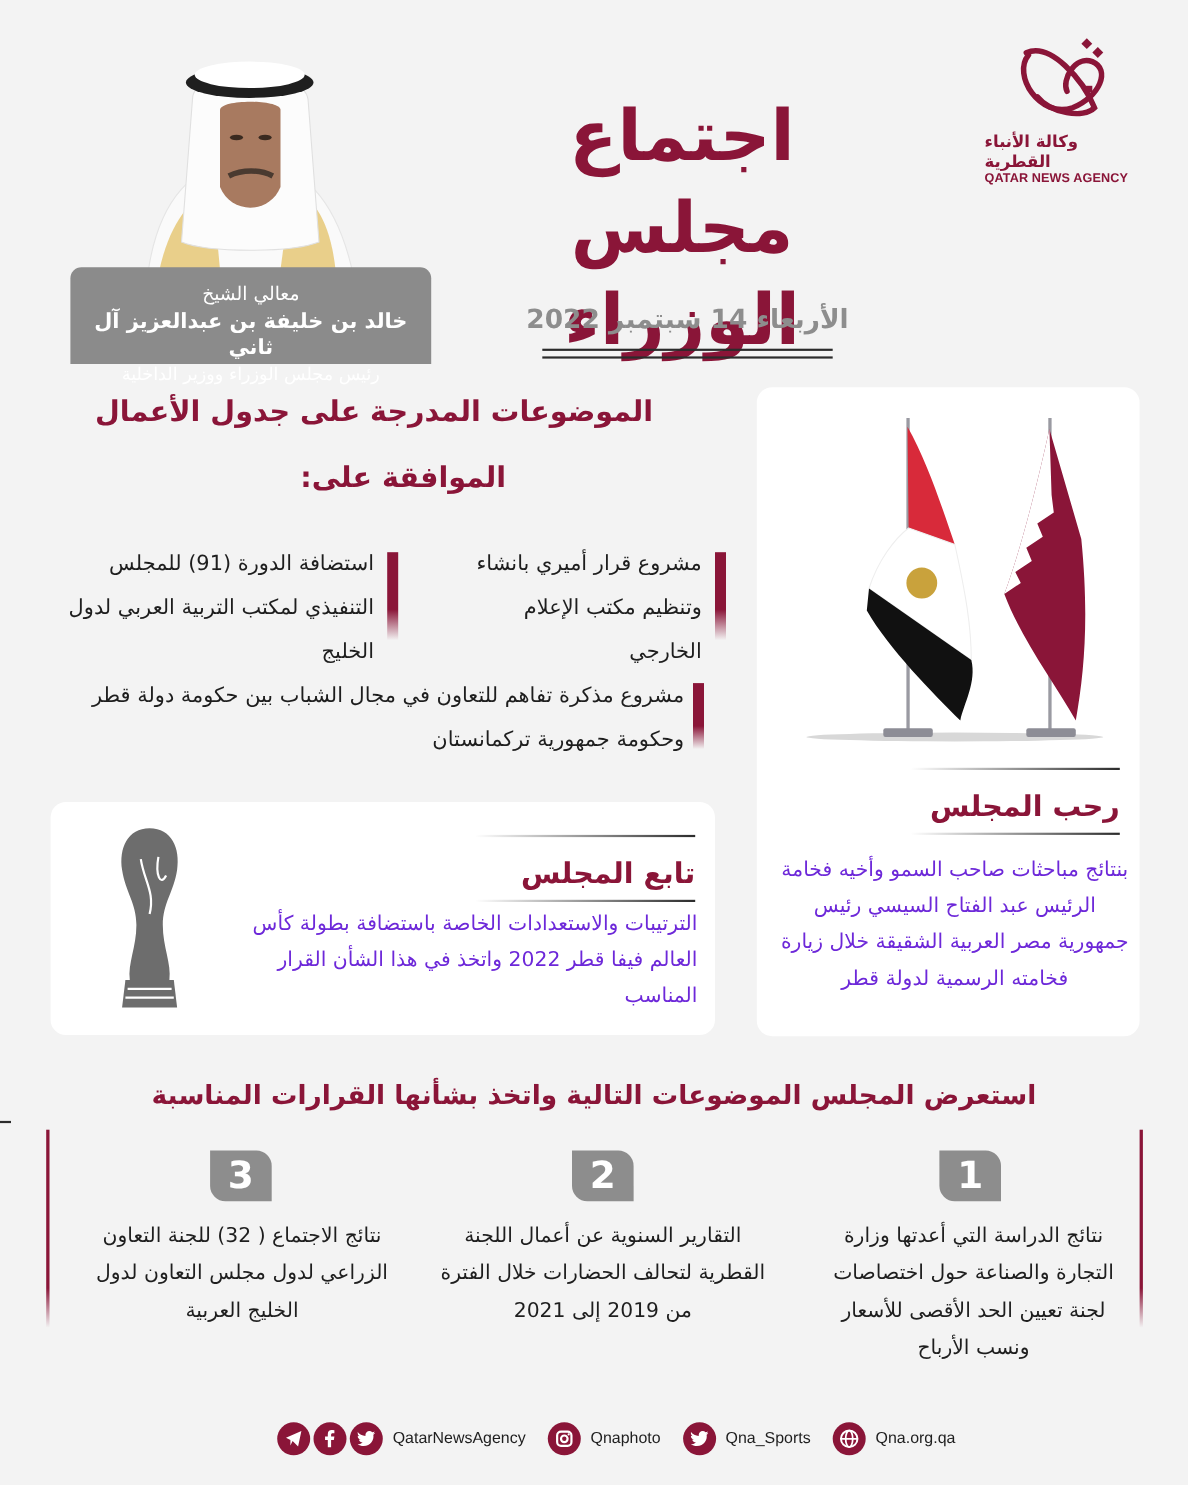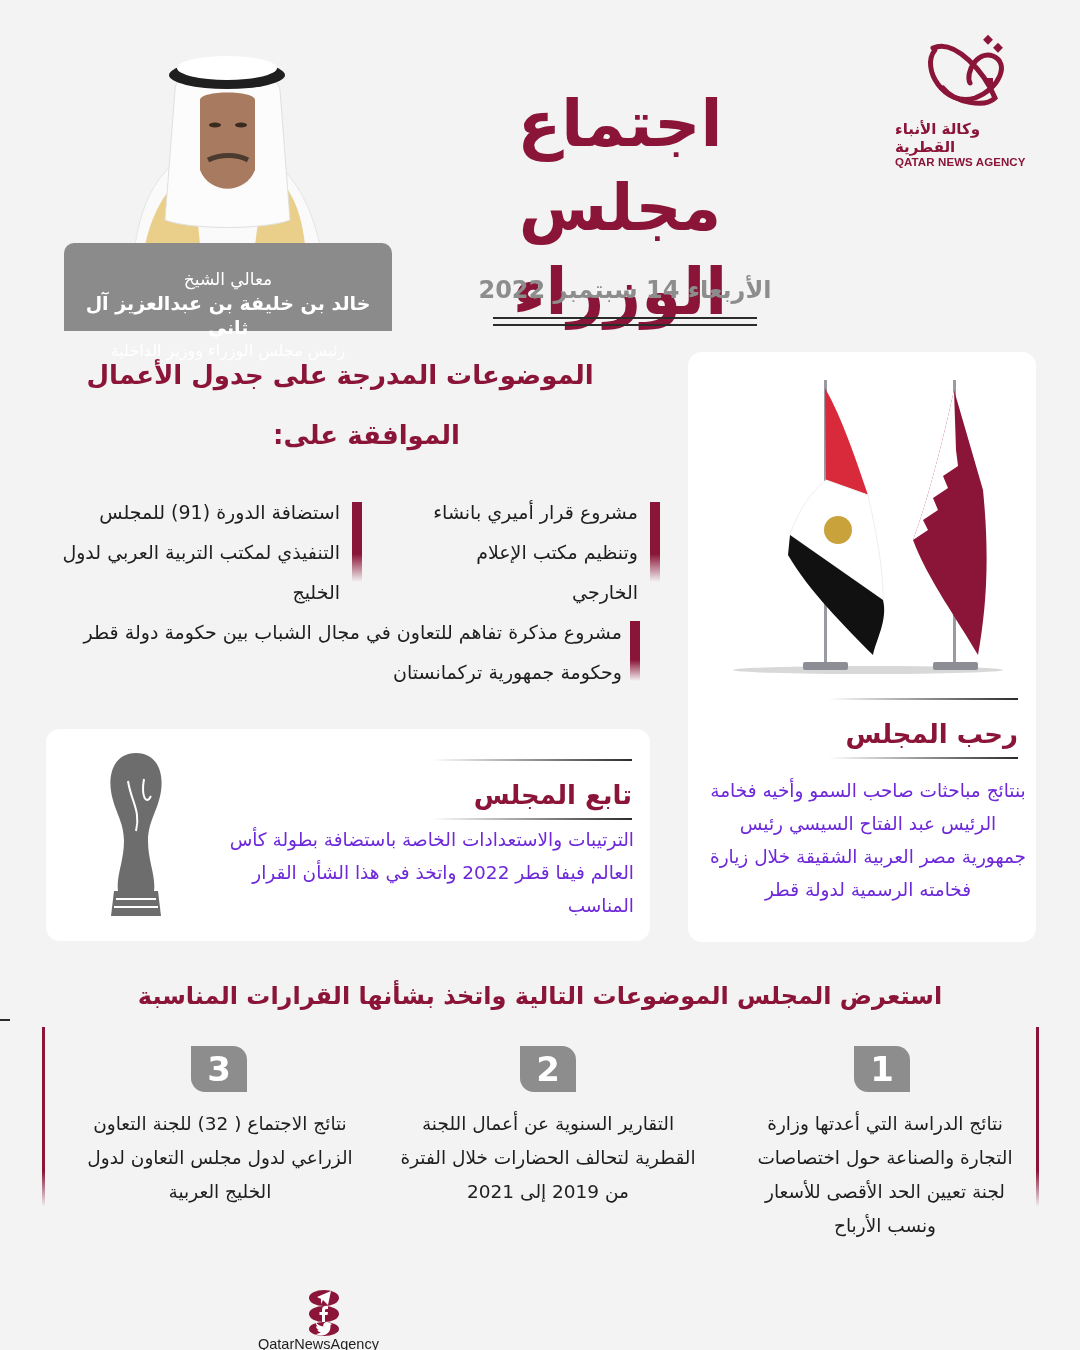--- a/index.html
+++ b/index.html
@@ -23,21 +23,21 @@
   
   #title { left: 420px; top: 82px; width: 400px; text-align: center; color: #8a1538; font-weight: bold; line-height: 84px; }
   #title .t1 { font-size: 64px; }
   #title .t2 { font-size: 64px; }
   #date { left: 470px; top: 276px; width: 310px; text-align: center; color: #8d8d8d; font-weight: bold; font-size: 24px; }
   #date-lines { left: 493px; top: 317px; width: 264px; }
   #date-lines div { height: 2px; background: #2b2b2b; margin-bottom: 5px; }
 
   
   #portrait { left: 105px; top: 30px; width: 240px; height: 215px; }
-  #name-card { left: 64px; top: 243px; width: 328px; height: 88px; background: #8b8b8b; border-radius: 10px 10px 0 0; color: #fff; text-align: center; padding-top: 24px; line-height: 24px; }
+  #name-card { left: 64px; top: 243px; width: 328px; height: 88px; background: #8b8b8b; border-radius: 10px 10px 0 0; color: #fff; text-align: center; padding-top: 13px; line-height: 24px; }
   #name-card .l1 { font-size: 17px; }
   #name-card .l2 { font-size: 19px; font-weight: bold; }
   #name-card .l3 { font-size: 16px; }
 
   
   #agenda-title { left: 60px; top: 360px; width: 560px; text-align: center; font-size: 26px; font-weight: bold; color: #8a1538; }
   #approve-title { left: 260px; top: 420px; width: 200px; text-align: right; font-size: 26px; font-weight: bold; color: #8a1538; }
   .bullet { color: #1e1e1e; font-size: 19px; line-height: 40px; text-align: right; }
   .bar { position: absolute; width: 10px; background: linear-gradient(#8a1538 65%, rgba(138,21,56,0)); }
 
@@ -49,21 +49,21 @@
   .panel-body { position: absolute; font-size: 18.5px; line-height: 33px; color: #6d28d9; }
 
   
   #review-title { left: 60px; top: 982px; width: 960px; text-align: center; font-size: 24px; font-weight: bold; color: #8a1538; }
   #left-tick { left: 0; top: 1019px; width: 10px; height: 2px; background: #2b2b2b; }
   .vline { position: absolute; width: 3px; background: linear-gradient(#8a1538 80%, rgba(138,21,56,0)); }
   .num-badge { position: absolute; width: 56px; height: 46px; background: #8d8d8d; border-radius: 0 14px 0 14px; color: #fff; font-size: 34px; font-weight: bold; text-align: center; line-height: 46px; direction: ltr; }
   .item-text { position: absolute; text-align: center; font-size: 18.5px; line-height: 34px; color: #1e1e1e; }
 
   
-  #footer { left: 252px; top: 1290px; height: 36px; display: flex; flex-direction: column; direction: ltr; align-items: center; }
+  #footer { left: 252px; top: 1290px; height: 36px; display: flex; direction: ltr; align-items: center; }
   .soc { width: 30px; height: 30px; border-radius: 50%; background: #8a1538; display: inline-flex; align-items: center; justify-content: center; margin-right: 3px; }
   .soc-label { font-family: "Liberation Sans", sans-serif; font-size: 14.5px; color: #1e1e1e; margin: 0 20px 0 6px; }
 </style>
 </head>
 <body>
 
 <div id="logo" class="abs">
   <svg width="110" height="90" viewBox="0 0 110 90">
     <path d="M20 22 C 5 40, 30 80, 60 70 C 85 60, 95 35, 78 28 C 62 22, 50 45, 55 55" fill="none" stroke="#8a1538" stroke-width="5" stroke-linecap="round"></path>
     <path d="M18 20 C 40 10, 70 45, 80 70 C 70 80, 40 75, 28 60" fill="none" stroke="#8a1538" stroke-width="5" stroke-linecap="round"></path>

